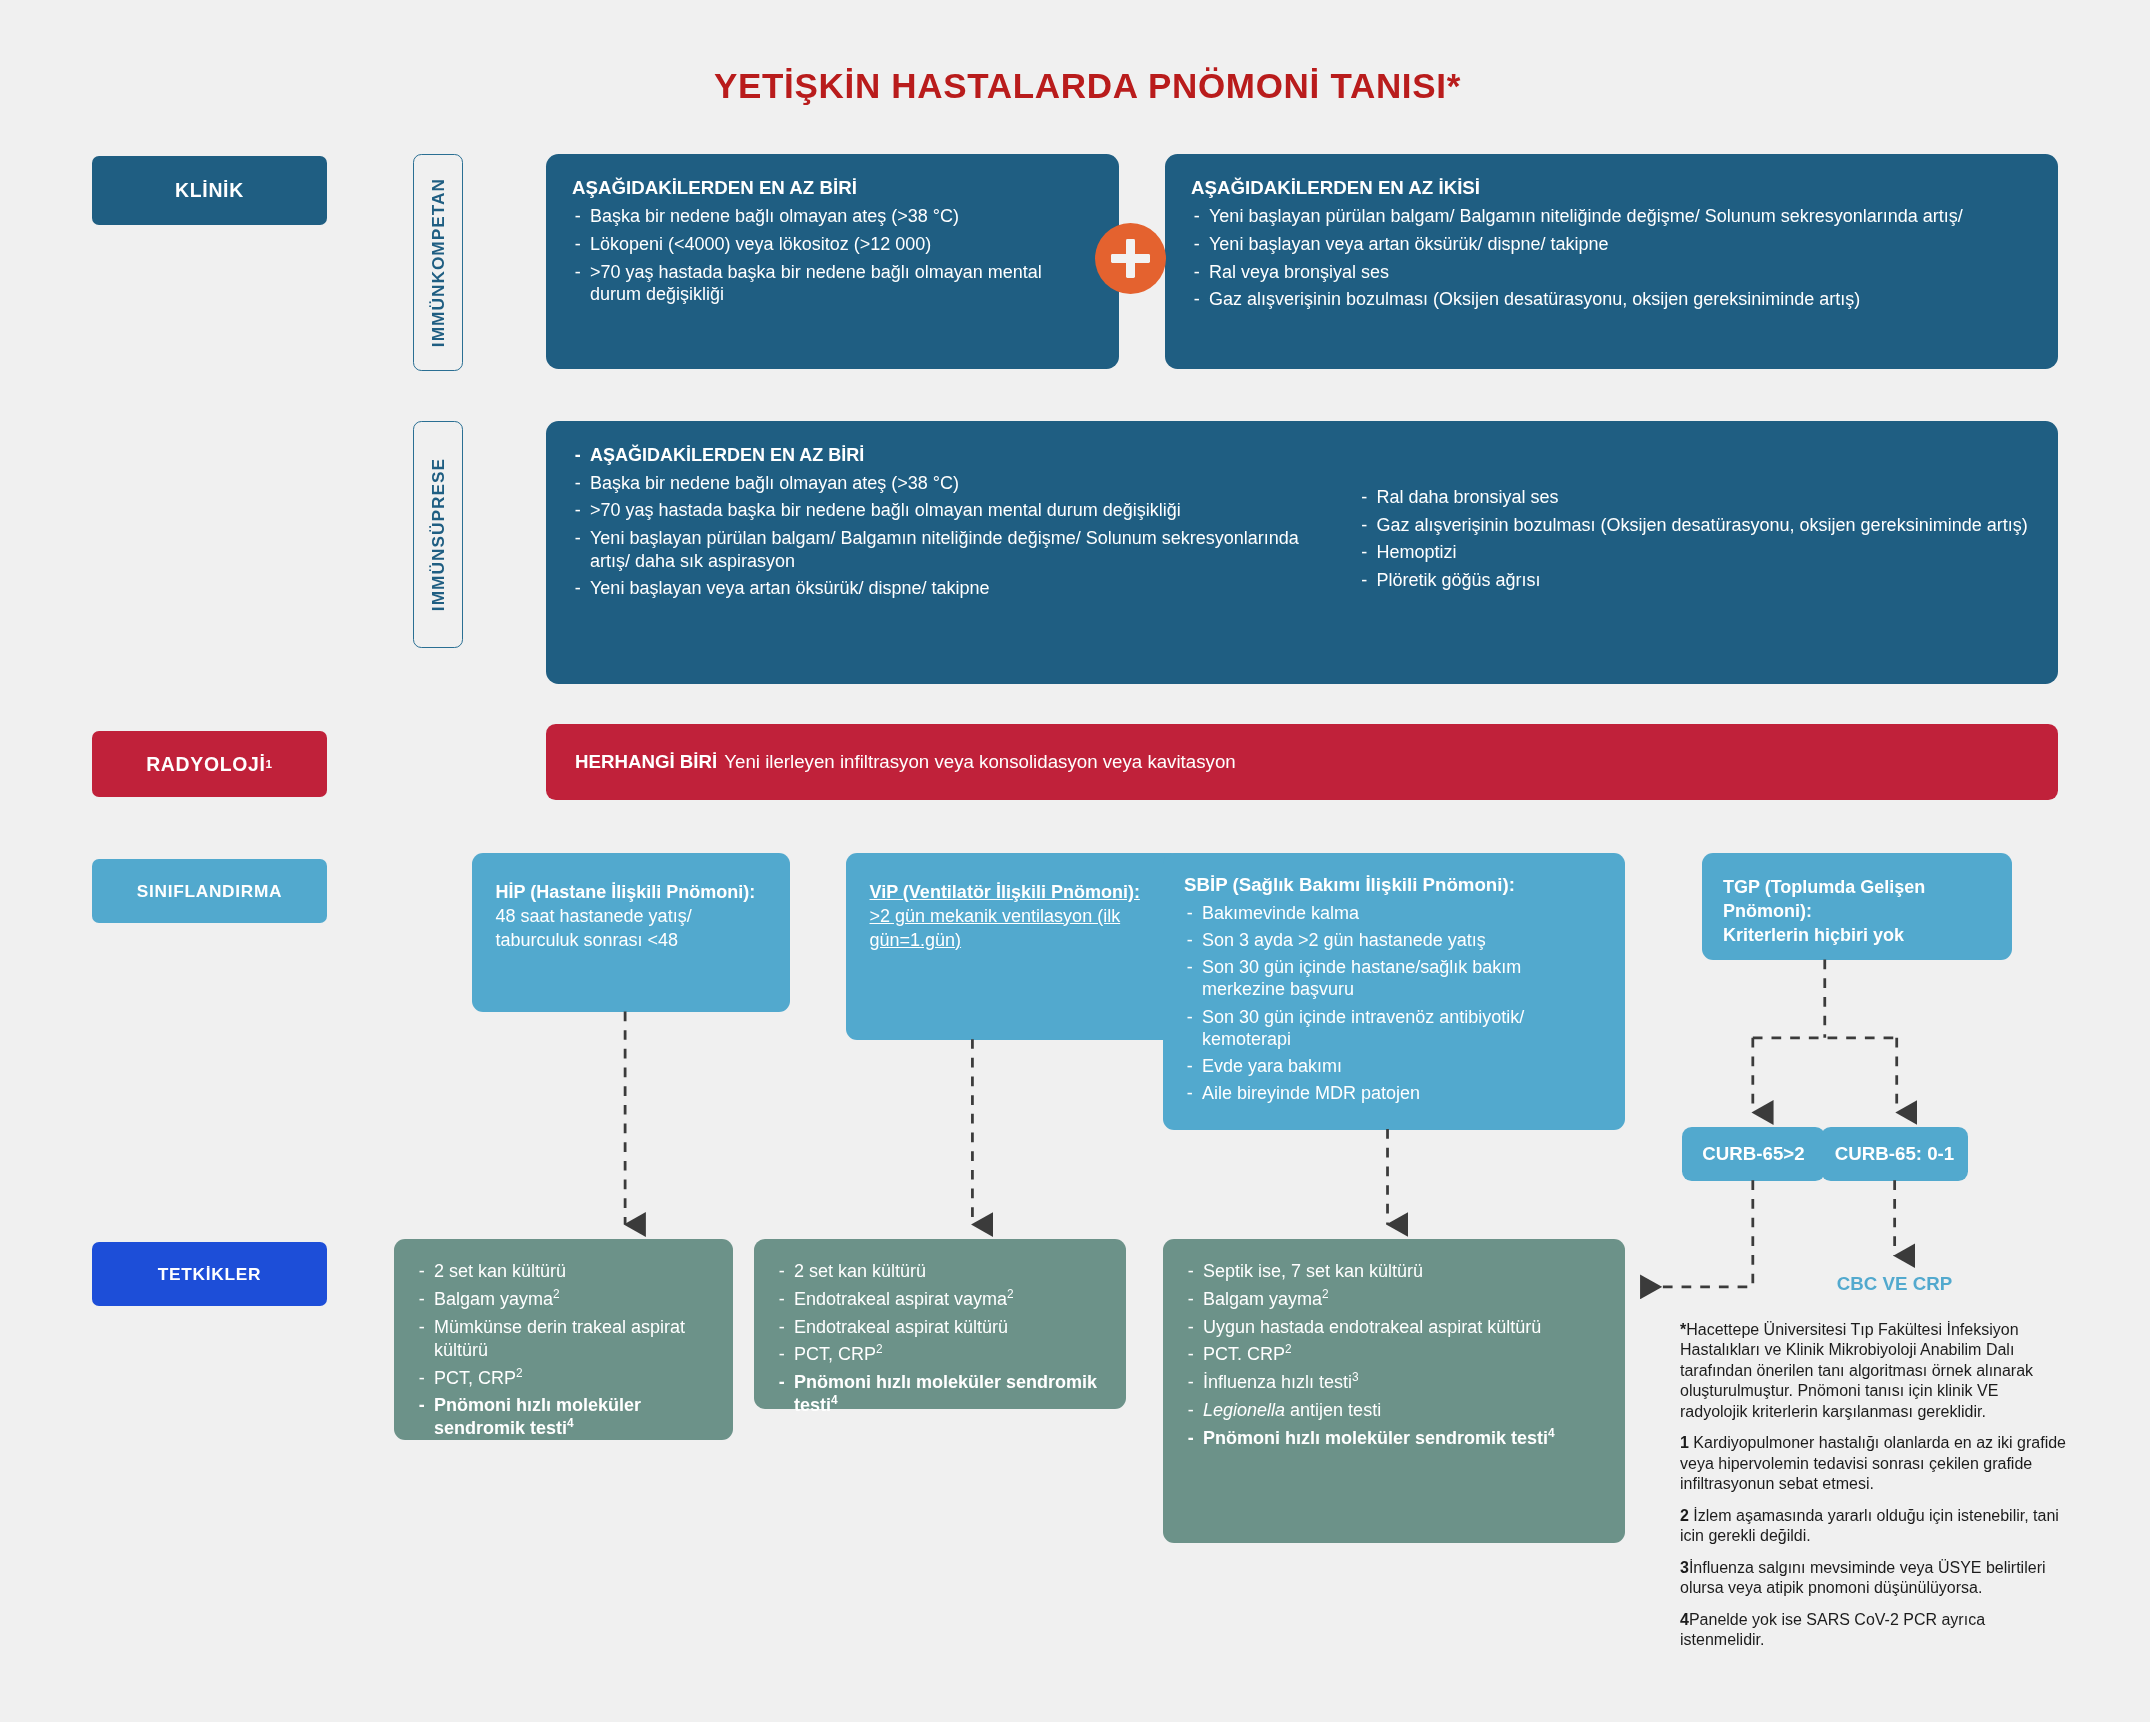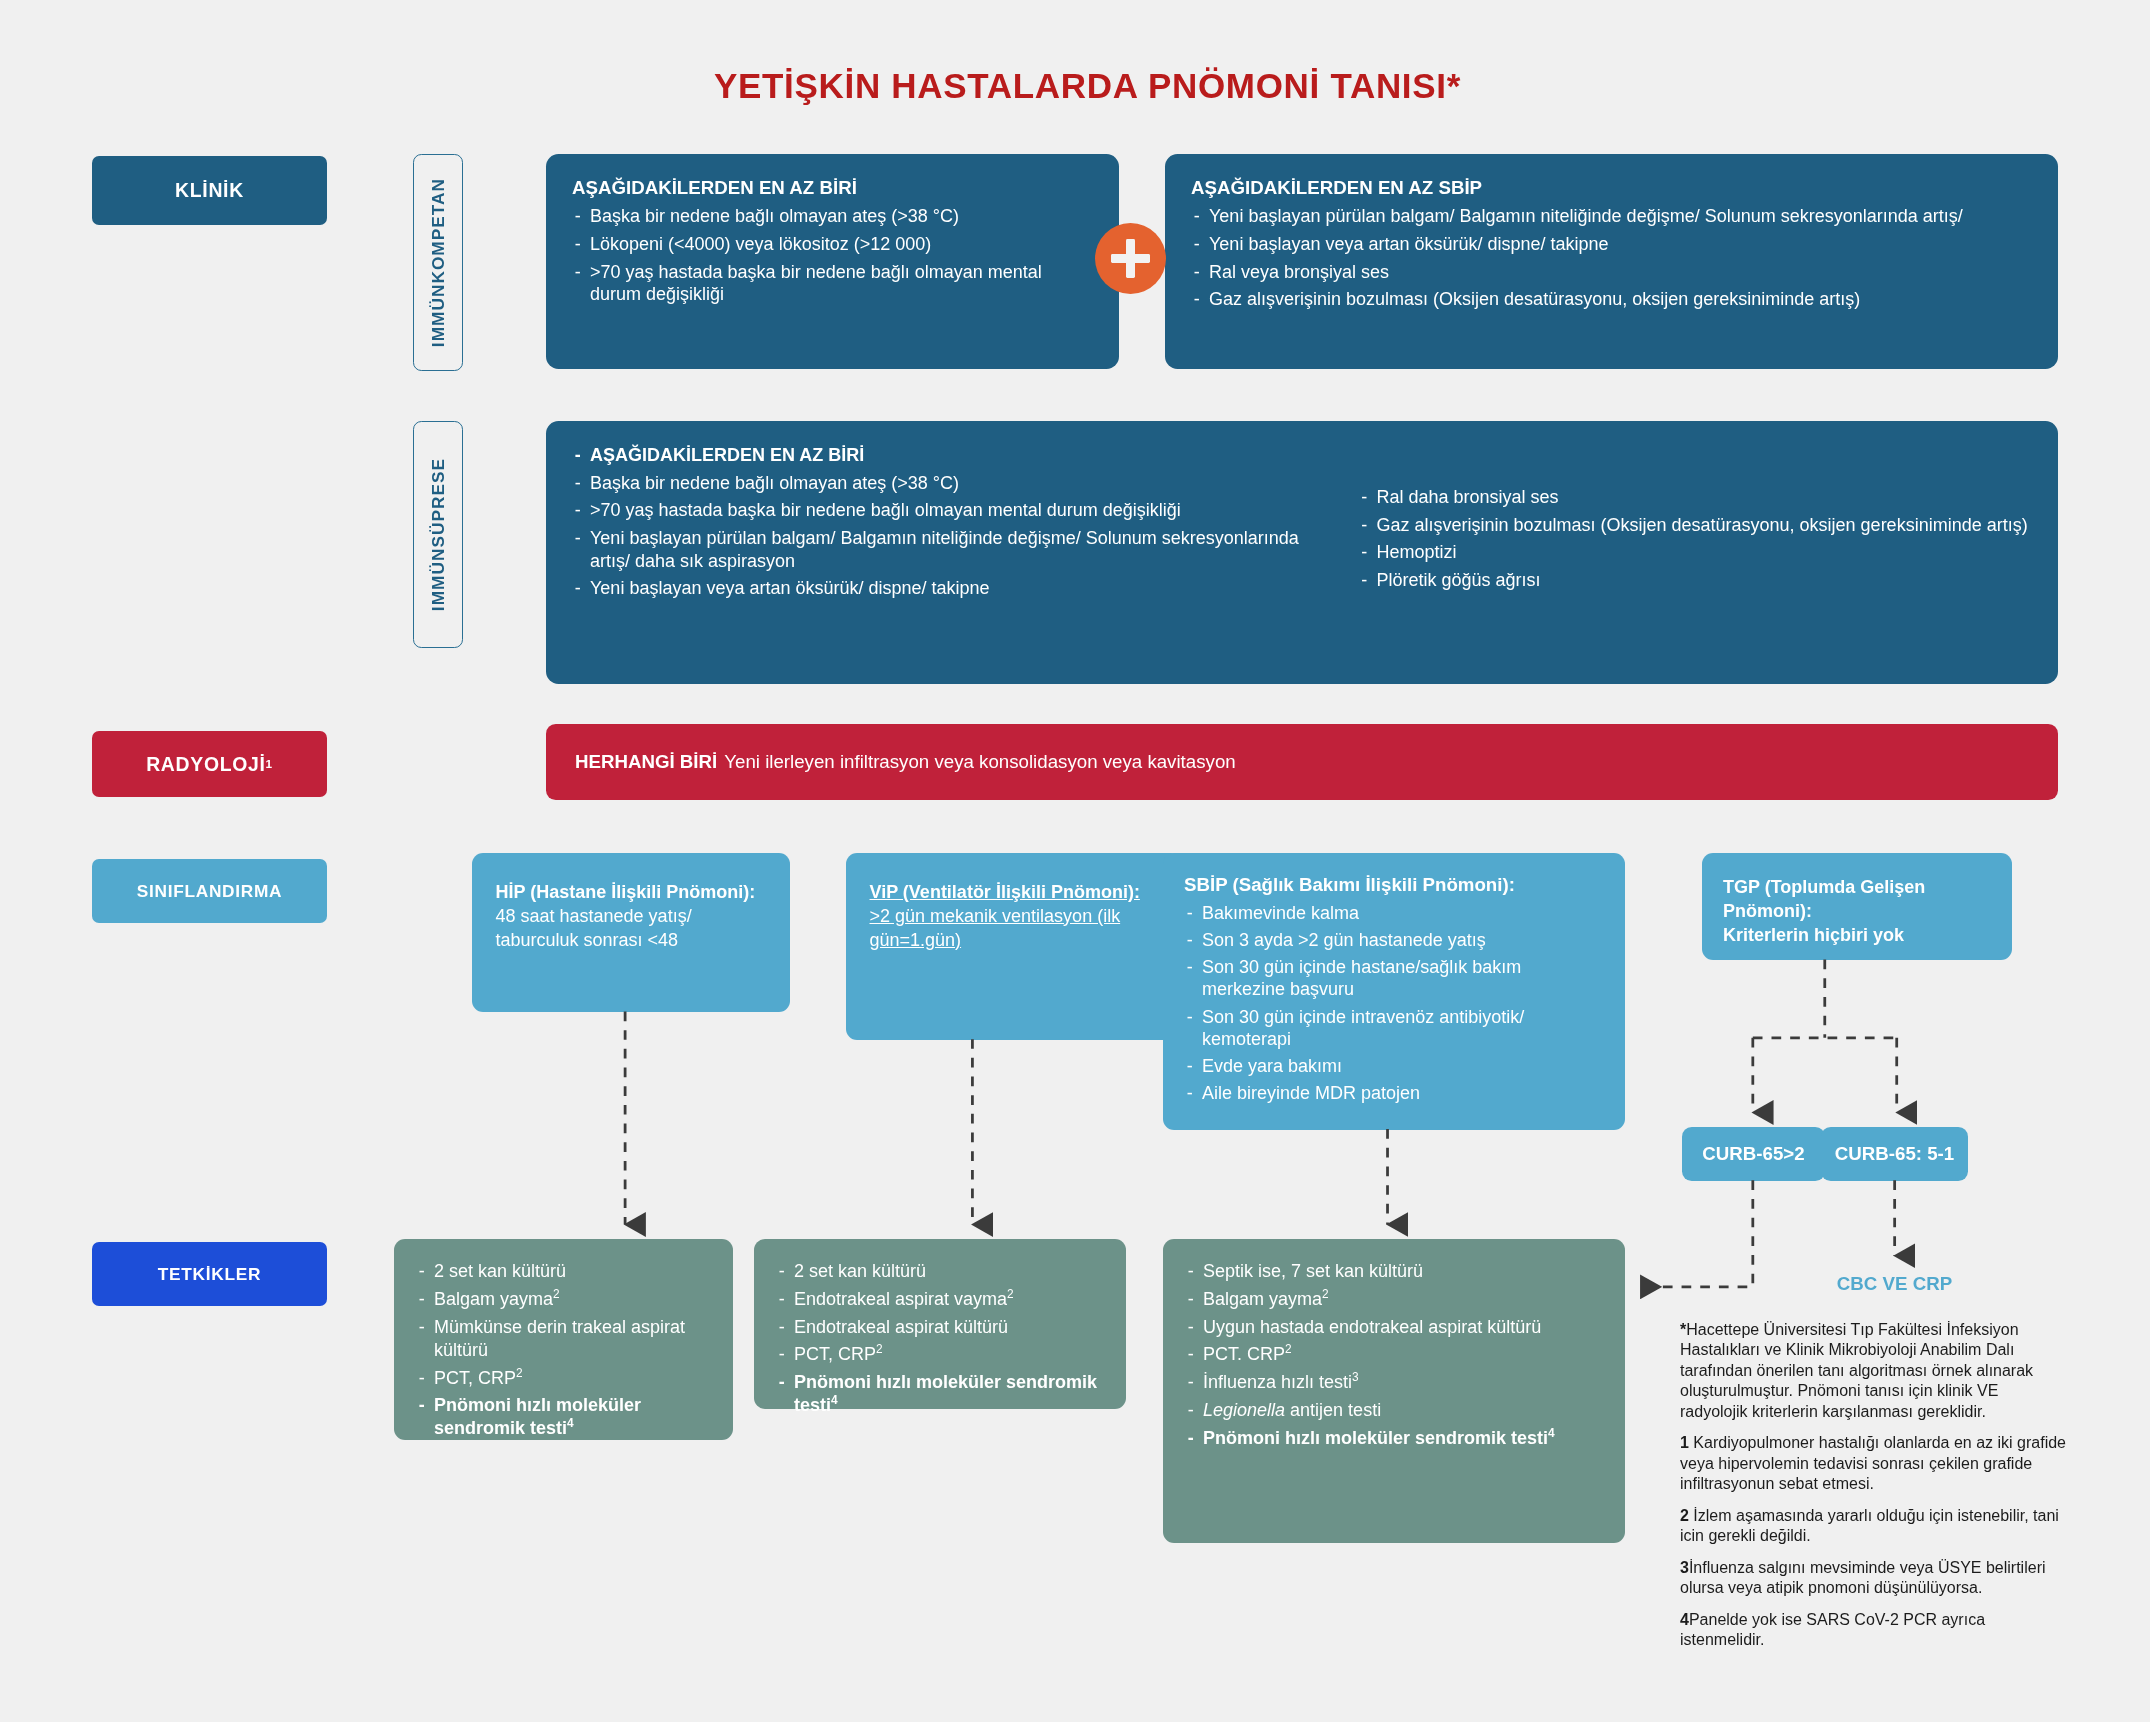--- a/index.html
+++ b/index.html
@@ -171,21 +171,21 @@
   </div>
 </div>
 
 <div class="abs" id="plus-circle">
   <span class="pl-h"></span>
     <span class="pl-v"></span>
 </div>
 
 <div class="abs panel-dark" id="panel-kompetan-right">
   <div class="panel-pad">
-    <div class="panel-head">AŞAĞIDAKİLERDEN EN AZ SBİP</div>
+    <div class="panel-head">AŞAĞIDAKİLERDEN EN AZ İKİSİ</div>
     <ul class="bl">
         <li>Yeni başlayan pürülan balgam/ Balgamın niteliğinde değişme/ Solunum sekresyonlarında artış/</li>
         <li>Yeni başlayan veya artan öksürük/ dispne/ takipne</li>
         <li>Ral veya bronşiyal ses</li>
         <li>Gaz alışverişinin bozulması (Oksijen desatürasyonu, oksijen gereksiniminde artış)</li>
       </ul>
   </div>
 </div>
 
 <div class="abs panel-dark" id="panel-suprese">
@@ -239,21 +239,21 @@
 
 <div class="abs box-blue" id="box-tgp">
   <div>TGP (Toplumda Gelişen Pnömoni):</div>
   <div>Kriterlerin hiçbiri yok</div>
 </div>
 
 <div class="abs box-curb" id="box-curb-high">
   <span>CURB-65&gt;2</span>
 </div>
 <div class="abs box-curb" id="box-curb-low">
-  <span>CURB-65: 5-1</span>
+  <span>CURB-65: 0-1</span>
 </div>
 <div class="abs" id="cbc-crp">CBC VE CRP</div>
 
 <div class="abs box-green" id="box-tests-hip">
   <ul class="bl">
       <li>2 set kan kültürü</li>
       <li>Balgam yayma<sup>2</sup></li>
       <li>Mümkünse derin trakeal aspirat kültürü</li>
       <li>PCT, CRP<sup>2</sup></li>
       <li class="b">Pnömoni hızlı moleküler sendromik testi<sup>4</sup></li>

